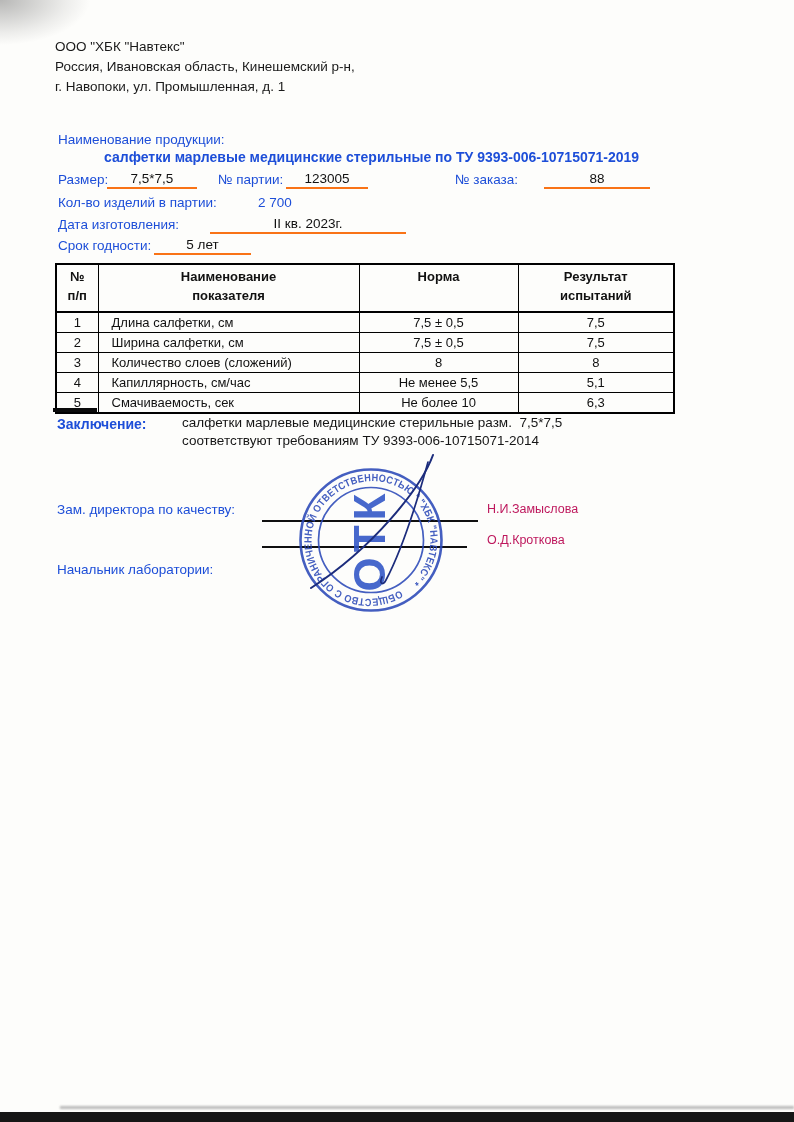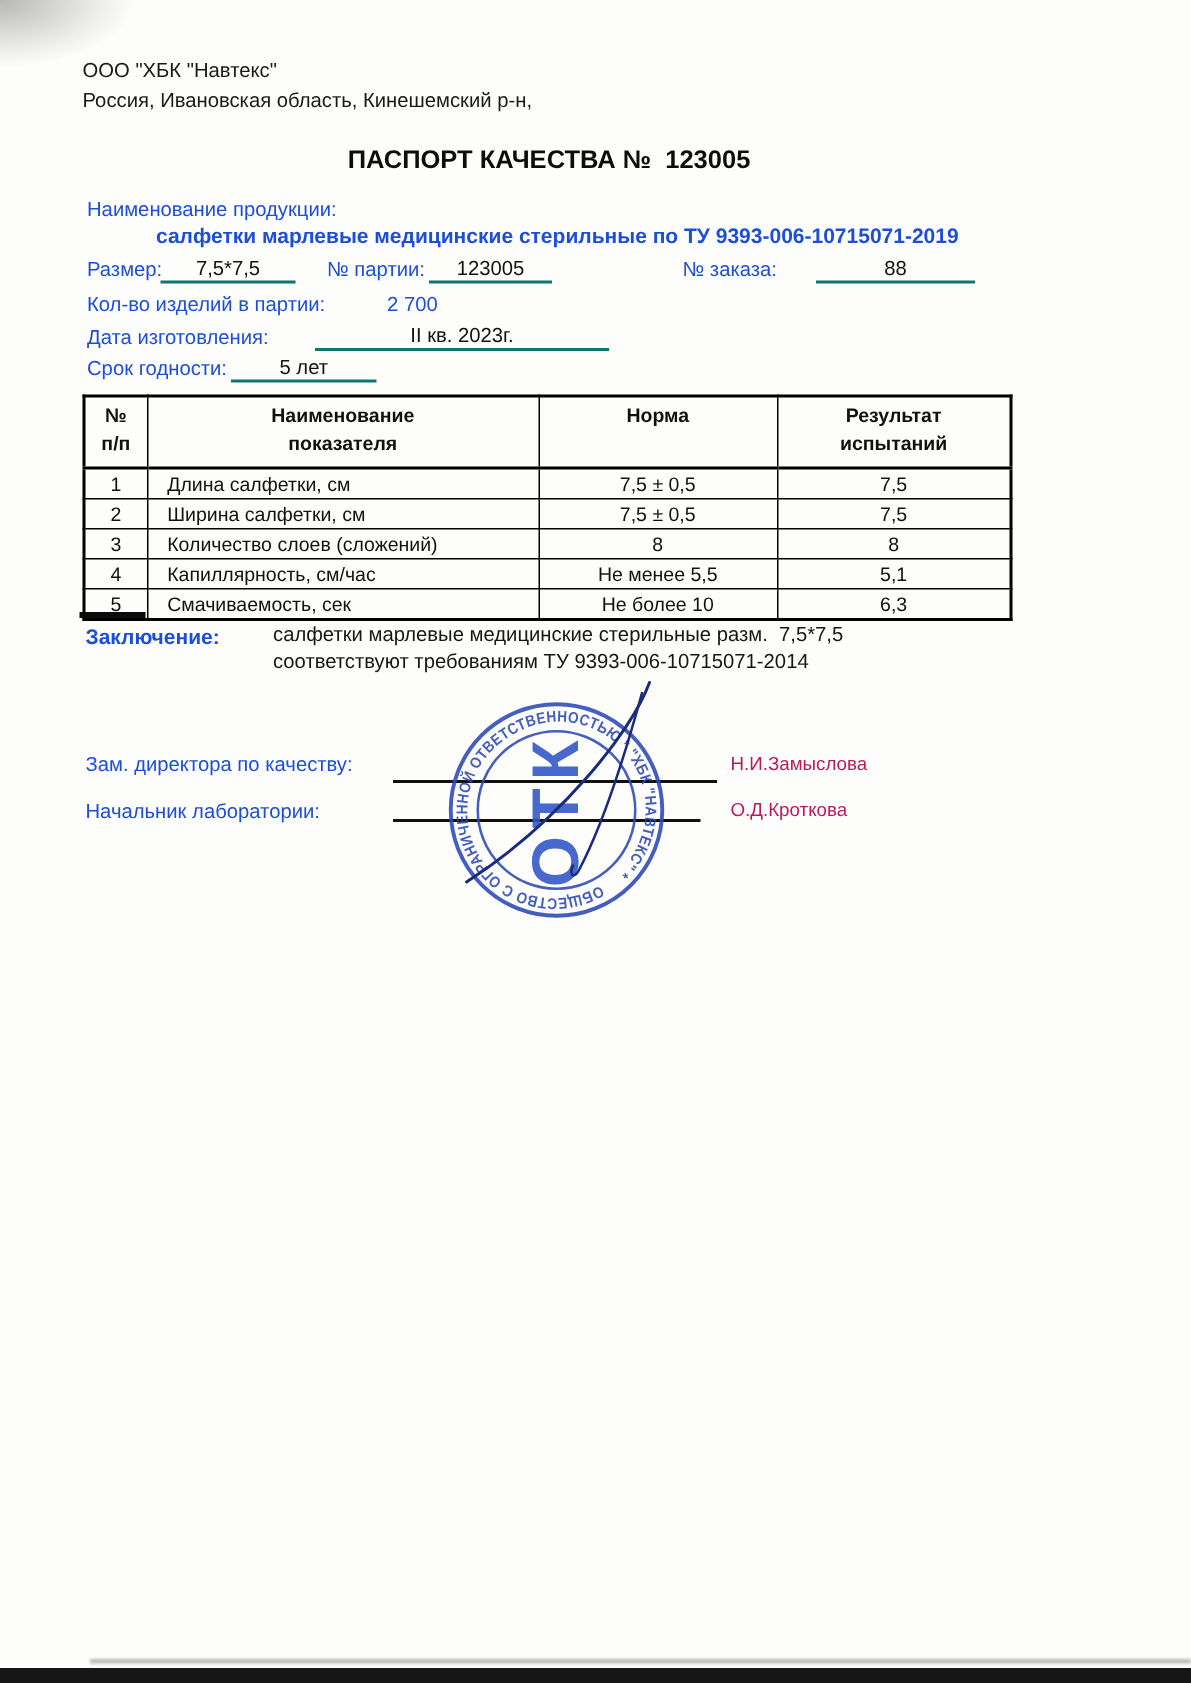--- a/index.html
+++ b/index.html
@@ -8,21 +8,21 @@
     background:#fdfdfb;overflow:hidden;
     font-family:"Liberation Sans",sans-serif;color:#111;
   }
   .abs{position:absolute;white-space:nowrap;}
   .hdr{font-size:13.5px;line-height:19px;color:#1a1a1a;}
   .title{font-size:17px;font-weight:bold;line-height:20px;text-align:center;color:#0d0d0d;}
   .lbl{font-size:13.5px;line-height:19px;color:#1d4ed8;}
   .bold{font-weight:bold;}
   .uval{
     font-size:13.5px;line-height:17px;text-align:center;
-    border-bottom:2px solid #0f766e;height:19px;box-sizing:border-box;
+    border-bottom:2px solid #f97316;height:19px;box-sizing:border-box;
   }
   
   .qtable{
     position:absolute;left:55px;top:263px;width:618px;
     border-collapse:collapse;table-layout:fixed;
   }
   .qtable th,.qtable td{border:1.5px solid #000;font-family:"Liberation Sans",sans-serif;}
   .qtable{border:2.5px solid #000;}
   .qtable th{
     font-size:13px;font-weight:bold;vertical-align:top;height:44px;
@@ -45,22 +45,22 @@
 </style>
 </head>
 <body>
 
 <div class="page">
 
   <div class="corner-shade"></div>
 
   <div class="abs hdr" style="left:55px;top:37px;">ООО "ХБК "Навтекс"</div>
   <div class="abs hdr" style="left:55px;top:57px;">Россия, Ивановская область, Кинешемский р-н,</div>
+  <div class="abs hdr" style="left:55px;top:77px;">г. Навопоки, ул. Промышленная, д. 1</div>
 
-  <div class="abs title" style="left:0;top:97px;width:732px;">ПАСПОРТ КАЧЕСТВА №&nbsp; 123005</div>
 
   <div class="abs lbl" style="left:58px;top:130px;">Наименование продукции:</div>
   <div class="abs lbl bold" style="left:104px;top:148px;font-size:14px;">салфетки марлевые медицинские стерильные по ТУ 9393-006-10715071-2019</div>
 
   <div class="abs lbl" style="left:58px;top:170px;text-align:center;">Размер:</div>
   <div class="abs uval" style="left:107px;top:170px;width:90px;">7,5*7,5</div>
   <div class="abs lbl" style="left:218px;top:170px;">№ партии:</div>
   <div class="abs uval" style="left:286px;top:170px;width:82px;">123005</div>
   <div class="abs lbl" style="left:455px;top:170px;">№ заказа:</div>
   <div class="abs uval" style="left:544px;top:170px;width:106px;">88</div>
@@ -126,21 +126,21 @@
   <div class="scan-tick"></div>
 
   <div class="abs lbl bold" style="left:57px;top:415px;font-size:14px;">Заключение:</div>
   <div class="abs concl" style="left:182px;top:414px;">салфетки марлевые медицинские стерильные разм.&nbsp; 7,5*7,5</div>
   <div class="abs concl" style="left:182px;top:432px;">соответствуют требованиям ТУ 9393-006-10715071-2014</div>
 
   <div class="abs lbl" style="left:57px;top:500px;">Зам. директора по качеству:</div>
   <div class="sigline" style="left:262px;top:520px;width:216px;"></div>
   <div class="abs signame" style="left:487px;top:501px;">Н.И.Замыслова</div>
 
-  <div class="abs lbl" style="left:57px;top:531px;">Начальник лаборатории:</div>
+  <div class="abs lbl" style="left:57px;top:560px;">Начальник лаборатории:</div>
   <div class="sigline" style="left:262px;top:546px;width:205px;"></div>
   <div class="abs signame" style="left:487px;top:532px;">О.Д.Кроткова</div>
 
   <svg class="stamp-svg" viewBox="0 0 180 180">
     <g opacity="0.88">
       <circle cx="90" cy="90" r="70.5" fill="none" stroke="#2b49b8" stroke-width="2.6"></circle>
       <circle cx="90" cy="90" r="52.5" fill="none" stroke="#2b49b8" stroke-width="1.7"></circle>
       <defs>
         <path id="ringpath" d="M 119,140.2 A 58,58 0 1,1 61,39.8 A 58,58 0 1,1 119,140.2"></path>
       </defs>

